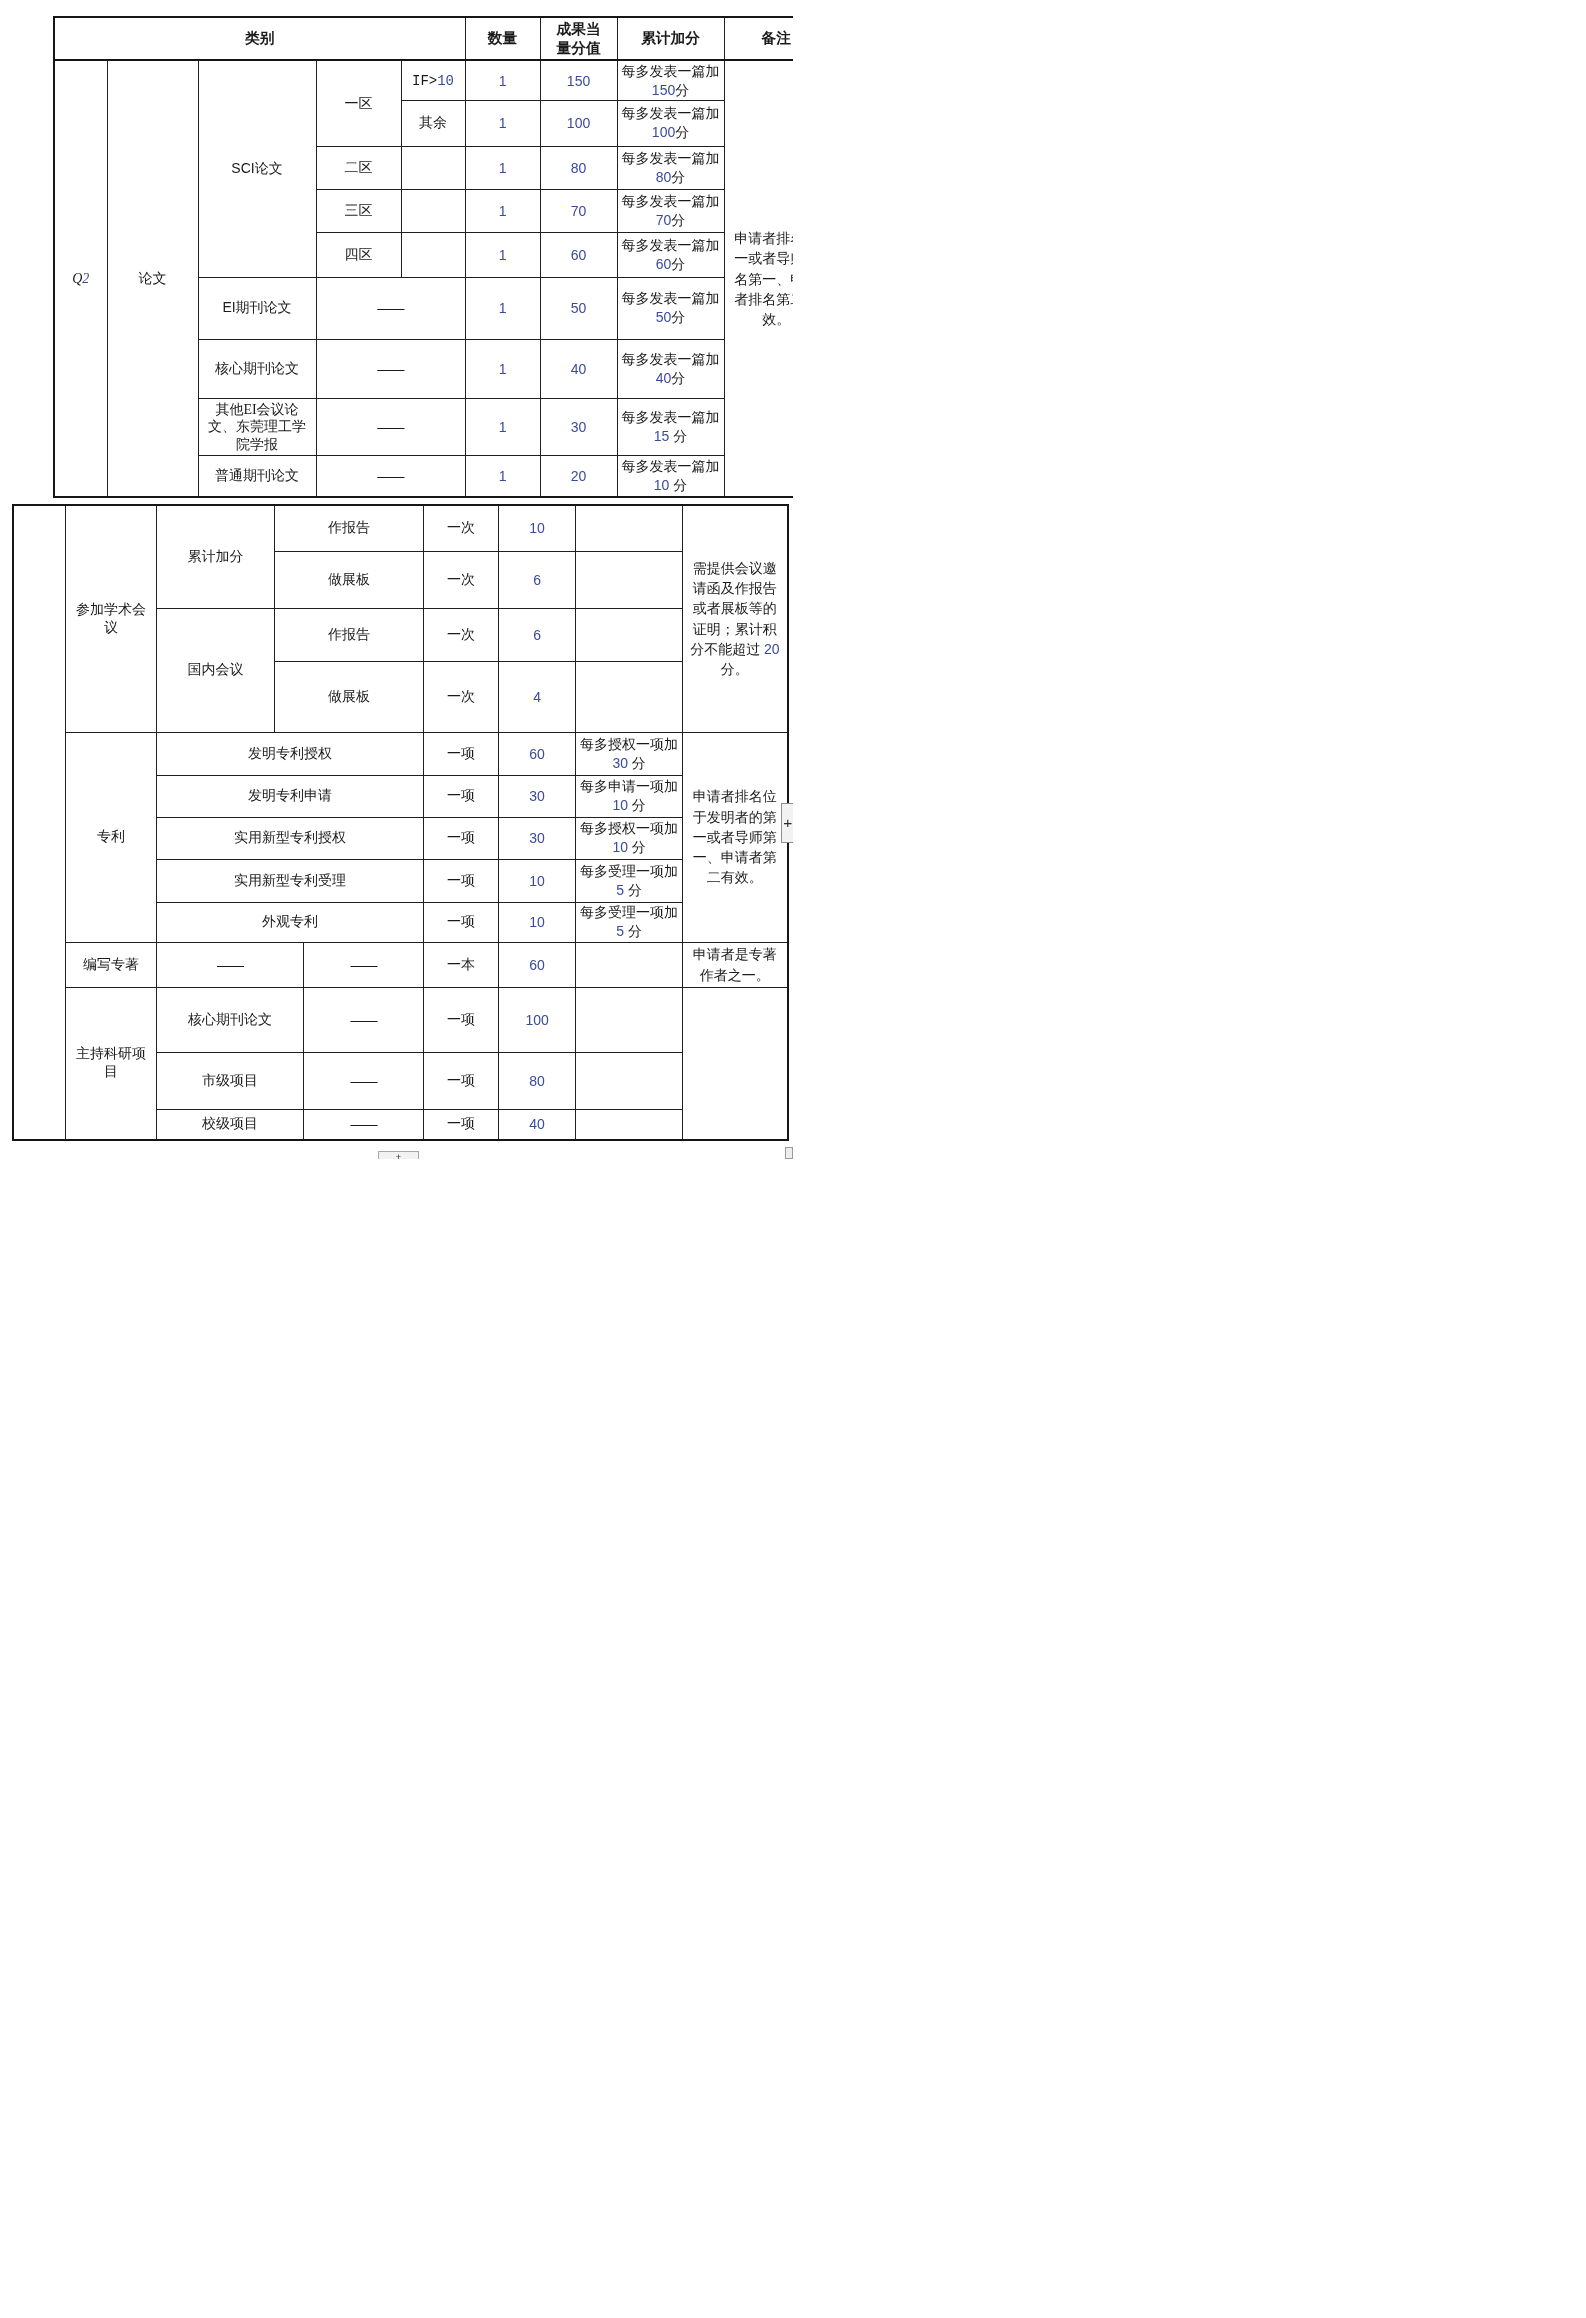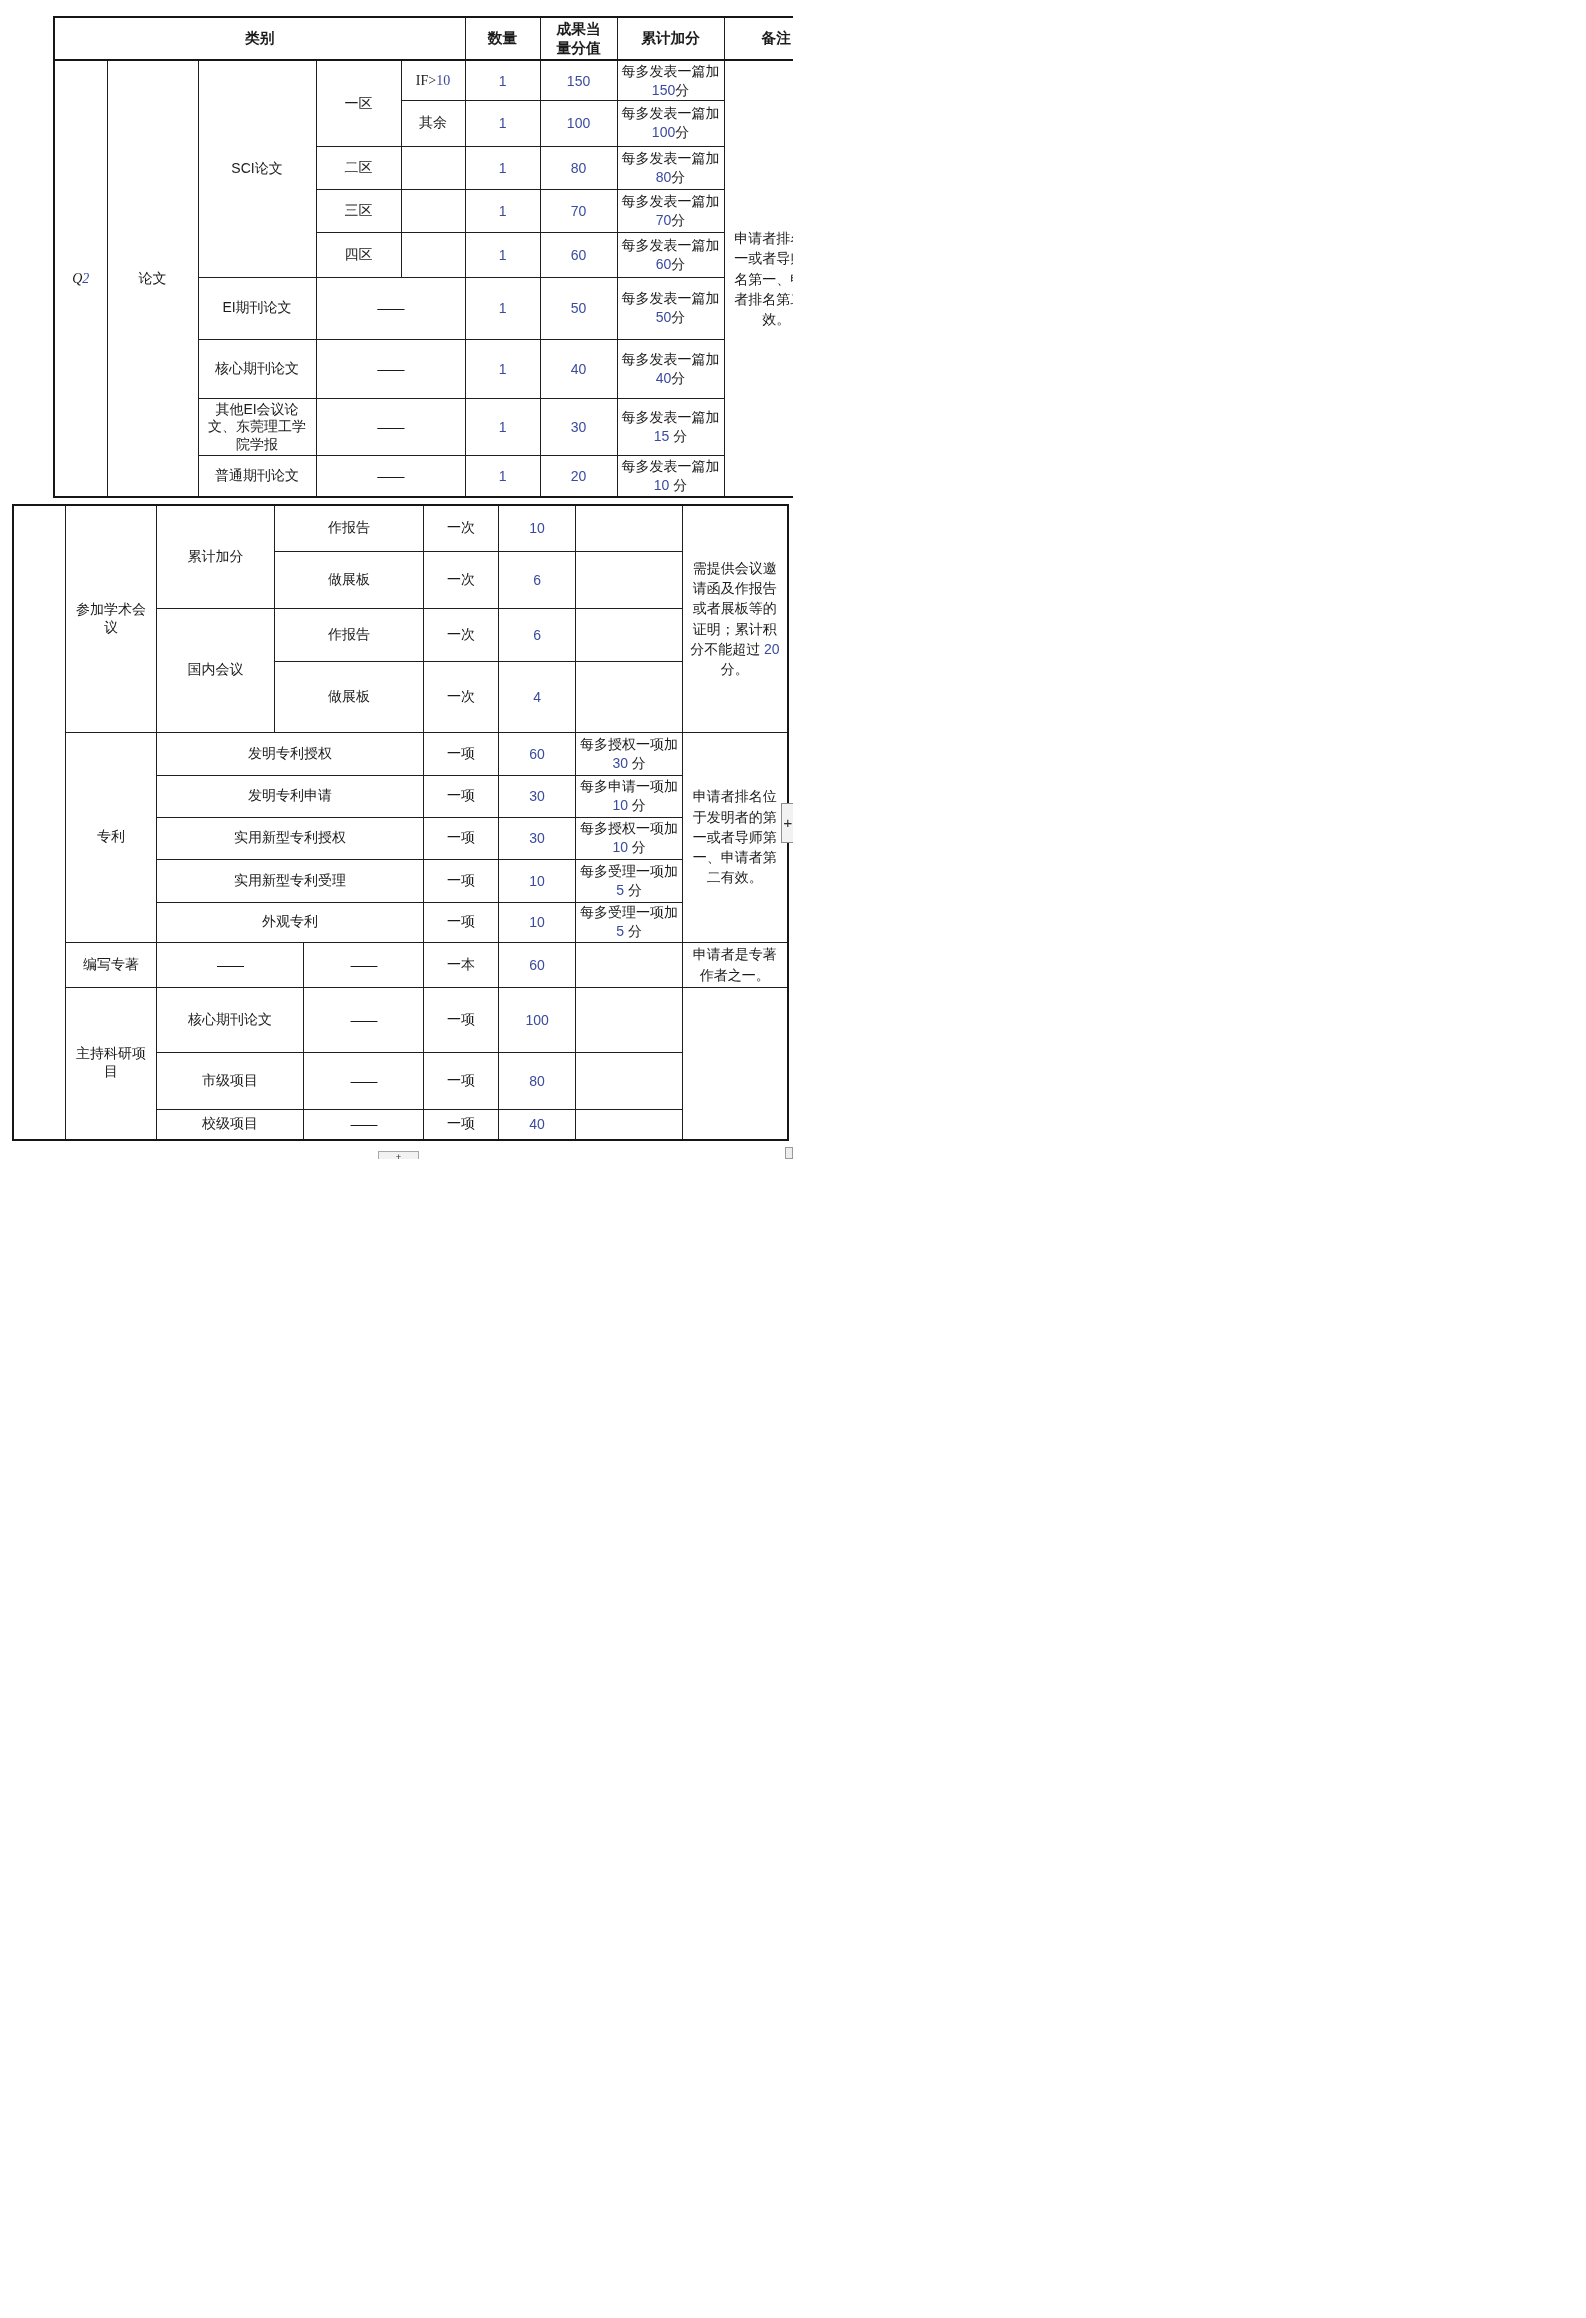--- a/index.html
+++ b/index.html
@@ -7,23 +7,23 @@
         font-family:"Liberation Sans","DejaVu Sans",sans-serif;color:#1b1b1b;}
   table.t{border-collapse:collapse;table-layout:fixed;background:#fff;}
   table.t{border:2.3px solid #161616;}
   table.t td,table.t th{border:1.5px solid #1f1f1f;text-align:center;vertical-align:middle;
         font-size:14px;font-weight:400;padding:0 3.1px;overflow:hidden;}
   table.t th{font-weight:700;font-size:14.7px;border-bottom:2.3px solid #161616;}
   .t1{position:absolute;left:17px;top:16.3px;width:775px;margin-left:36px;}
   .t2{position:absolute;left:11.6px;top:504px;width:775px;}
   .remark{font-size:13px;text-align:justify;padding:4.6px 11.6px;line-height:1.45;border-radius:27px;}
   .cum{font-size:13px;line-height:1.35;padding:1.5px 7.7px;}
-  .leftwrap{text-align:left;font-size:13px;line-height:1.25;padding:1.5px 4.6px;}
+  .leftwrap{text-align:left;font-size:13px;line-height:1.25;padding:1.5px 4.6px;font-family:Liberation Serif, serif;}
   .qcell{font-family:"Liberation Serif","DejaVu Serif",serif;font-style:italic;font-size:16.3px;}
-  .ifcell{font-family:Liberation Serif, serif;font-size:14px;}
+  .ifcell{font-family:Liberation Mono, monospace;font-size:14px;}
   .dash{font-weight:700;letter-spacing:-0.8px;}
   .num{color:#3a4a9f;}
   .plus-btn{position:absolute;right:0;top:803px;width:11.6px;height:40px;background:#f2f2f2;
         border:0.8px solid #8f8f8f;border-right:none;color:#2a2a2a;font-size:15.5px;
         display:flex;align-items:center;justify-content:flex-end;padding-right:0.8px;box-sizing:border-box;}
   .scroll-piece{position:absolute;left:378px;bottom:0;width:41px;height:7.7px;background:#f2f2f2;
         border:0.8px solid #a8a8a8;border-bottom:none;box-sizing:border-box;overflow:hidden;
         text-align:center;font-size:9.3px;line-height:11px;color:#333;}
   .corner-piece{position:absolute;right:0;bottom:0;width:7.7px;height:11.6px;background:#ededed;
         border:0.8px solid #9a9a9a;box-sizing:border-box;}

